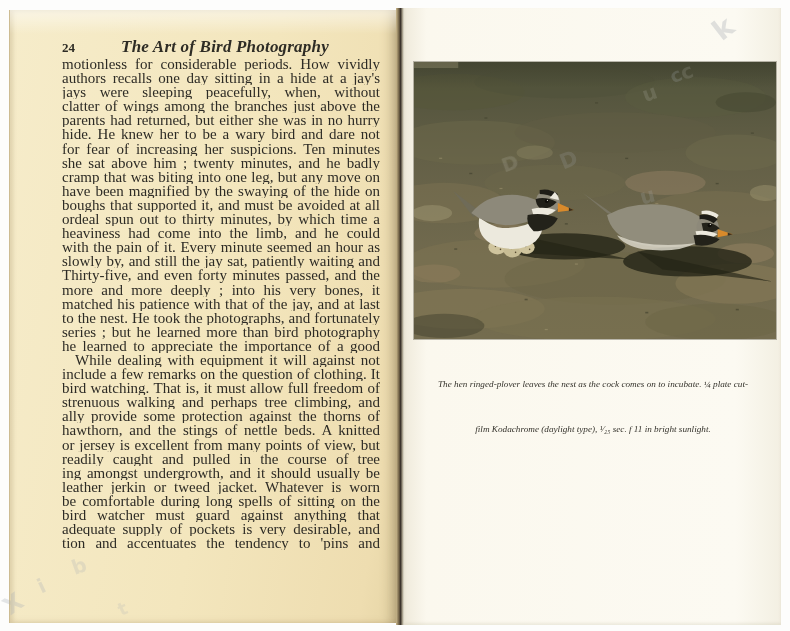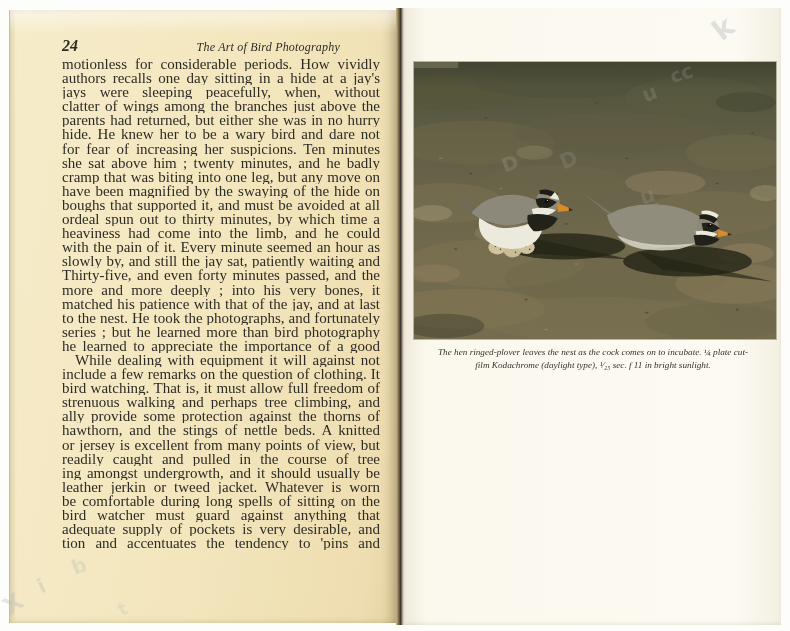--- a/index.html
+++ b/index.html
@@ -6,43 +6,43 @@
   .spread{position:relative;width:790px;height:631px;background:#fdfdfc;font-family:"Liberation Serif","DejaVu Serif",serif;}
 
   
   .page-left{position:absolute;left:9px;top:10px;width:387px;height:613px;
     background:linear-gradient(100deg,#f6ecca 0%,#f3e6bd 55%,#eeddb0 92%,#e6d5a6 100%);
     border-left:1px solid #cdbc92;
     box-shadow:inset 3px 0 4px rgba(120,95,50,.18), inset -10px 0 14px -8px rgba(80,60,30,.5);}
   .page-left::before{content:"";position:absolute;left:0;top:0;right:0;height:24px;
     background:linear-gradient(to bottom,rgba(255,255,255,.55),rgba(255,255,255,0));}
   .lp-header{position:absolute;left:52px;top:27px;width:318px;display:flex;align-items:baseline;}
-  .pageno{font-style:italic;font-weight:bold;font-size:16px;color:#2e2c25;width:48px;}
-  .runtitle{flex:1;text-align:right;font-style:italic;font-weight:normal;font-size:12px;
+  .pageno{font-weight:bold;font-size:13px;color:#2e2c25;width:48px;}
+  .runtitle{flex:1;text-align:center;font-style:italic;font-weight:bold;font-size:17px;
     letter-spacing:.2px;color:#2e2c25;padding-right:40px;}
   #body-text{position:absolute;left:52px;top:47px;width:318px;}
   .bline{font-size:15px;line-height:14.1px;height:14.1px;overflow:hidden;
     text-align:justify;text-align-last:justify;color:#2d2b25;word-spacing:-0.1px;}
   .bline.pend{text-align-last:left;}
   .bline.pind{text-indent:13px;}
 
   
   .gutter{position:absolute;left:396px;top:8px;width:8px;height:617px;
     background:linear-gradient(to right,#cdbb8e 0%,#6b5c42 40%,#37302a 58%,#9d9580 78%,#e9e5d7 100%);}
 
   
   .page-right{position:absolute;left:404px;top:8px;width:377px;height:617px;
     background:linear-gradient(to right,#efeadb 0%,#fbf8ee 6%,#fcfaf2 88%,#f3efe2 100%);
     box-shadow:inset 0 -2px 3px rgba(150,140,110,.15);}
   .photo{position:absolute;left:10px;top:54px;width:362px;height:277px;
     box-shadow:0 0 0 1px rgba(60,58,40,.35);}
   .photo svg{display:block;width:100%;height:100%;}
   .caption{position:absolute;left:4px;top:338px;width:370px;text-align:center;
     font-style:italic;font-size:9.2px;line-height:12.6px;color:#35332c;}
-  .caption div{white-space:nowrap;}
+  .caption div{white-space:nowrap;margin-top:32px;}
 
   
   .wm{position:absolute;font-family:"DejaVu Sans","Liberation Sans",sans-serif;
     font-weight:bold;color:#aab0b6;pointer-events:none;}
 </style>
 </head>
 <body>
 
 <div class="spread">
 

